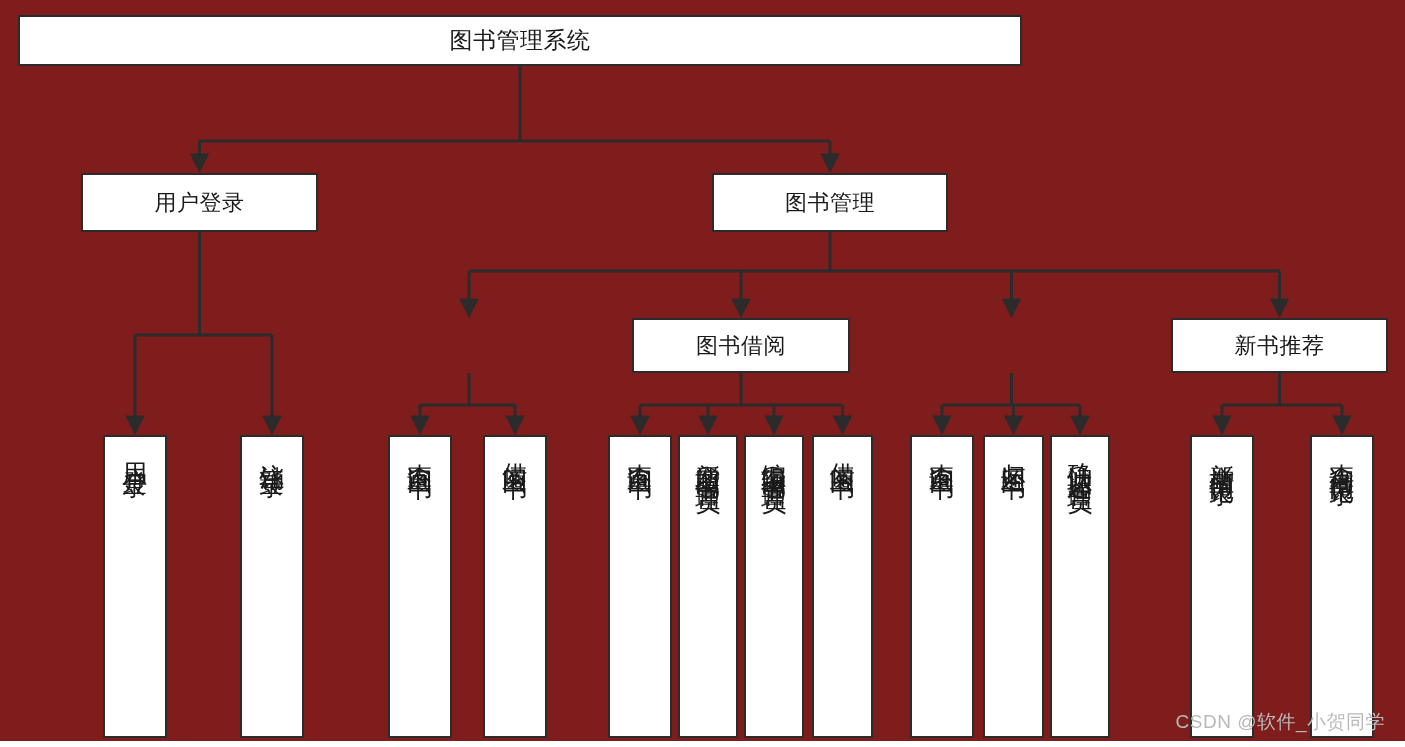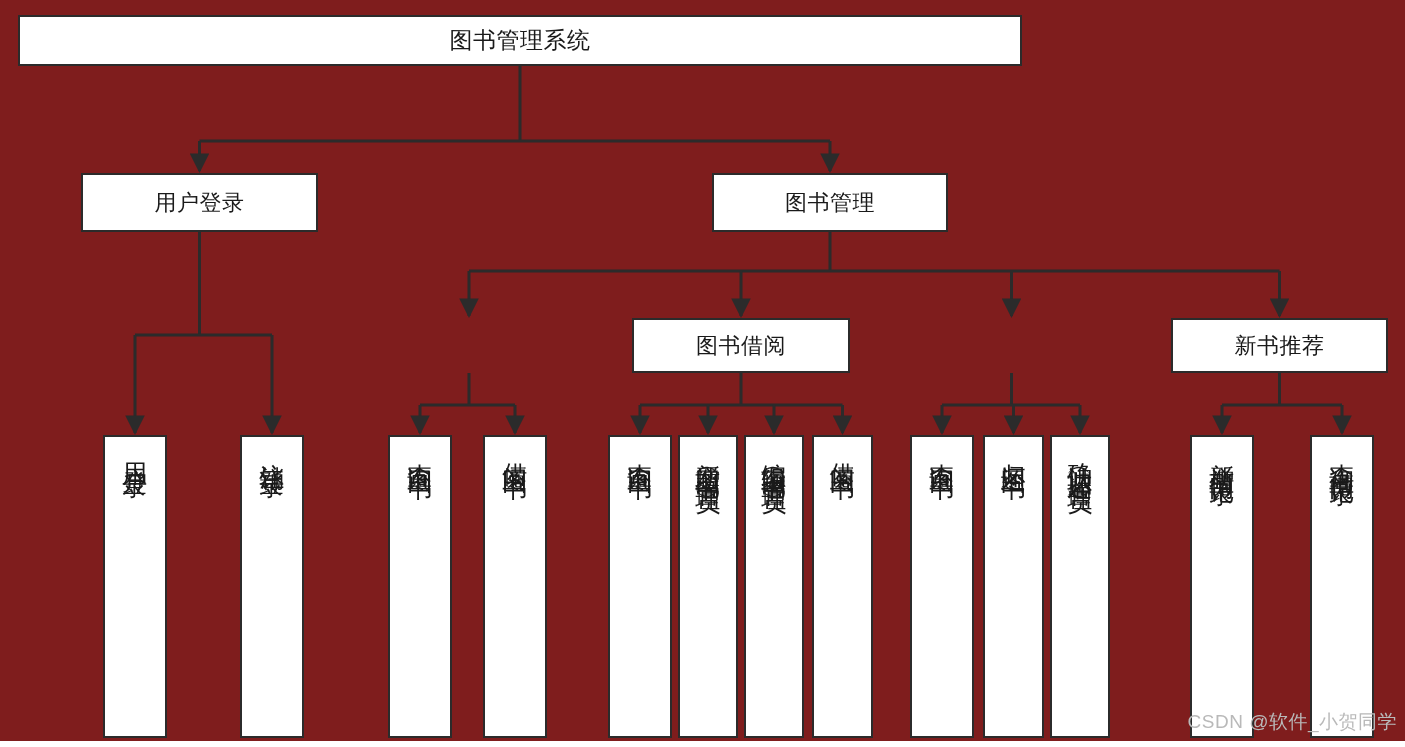--- a/index.html
+++ b/index.html
@@ -56,21 +56,21 @@
   .node.vertical .label {
     writing-mode: vertical-rl;
     text-orientation: upright;
     font-size: 25px;
     line-height: 1.05;
     letter-spacing: 4px;
     display: block;
   }
   .watermark {
     position: absolute;
-    right: 8px;
+    right: 20px;
     bottom: 6px;
     font-size: 19px;
     color: #b9b9b9;
     letter-spacing: 0.5px;
     user-select: none;
     white-space: nowrap;
   }
 </style>
 </head>
 <body>

